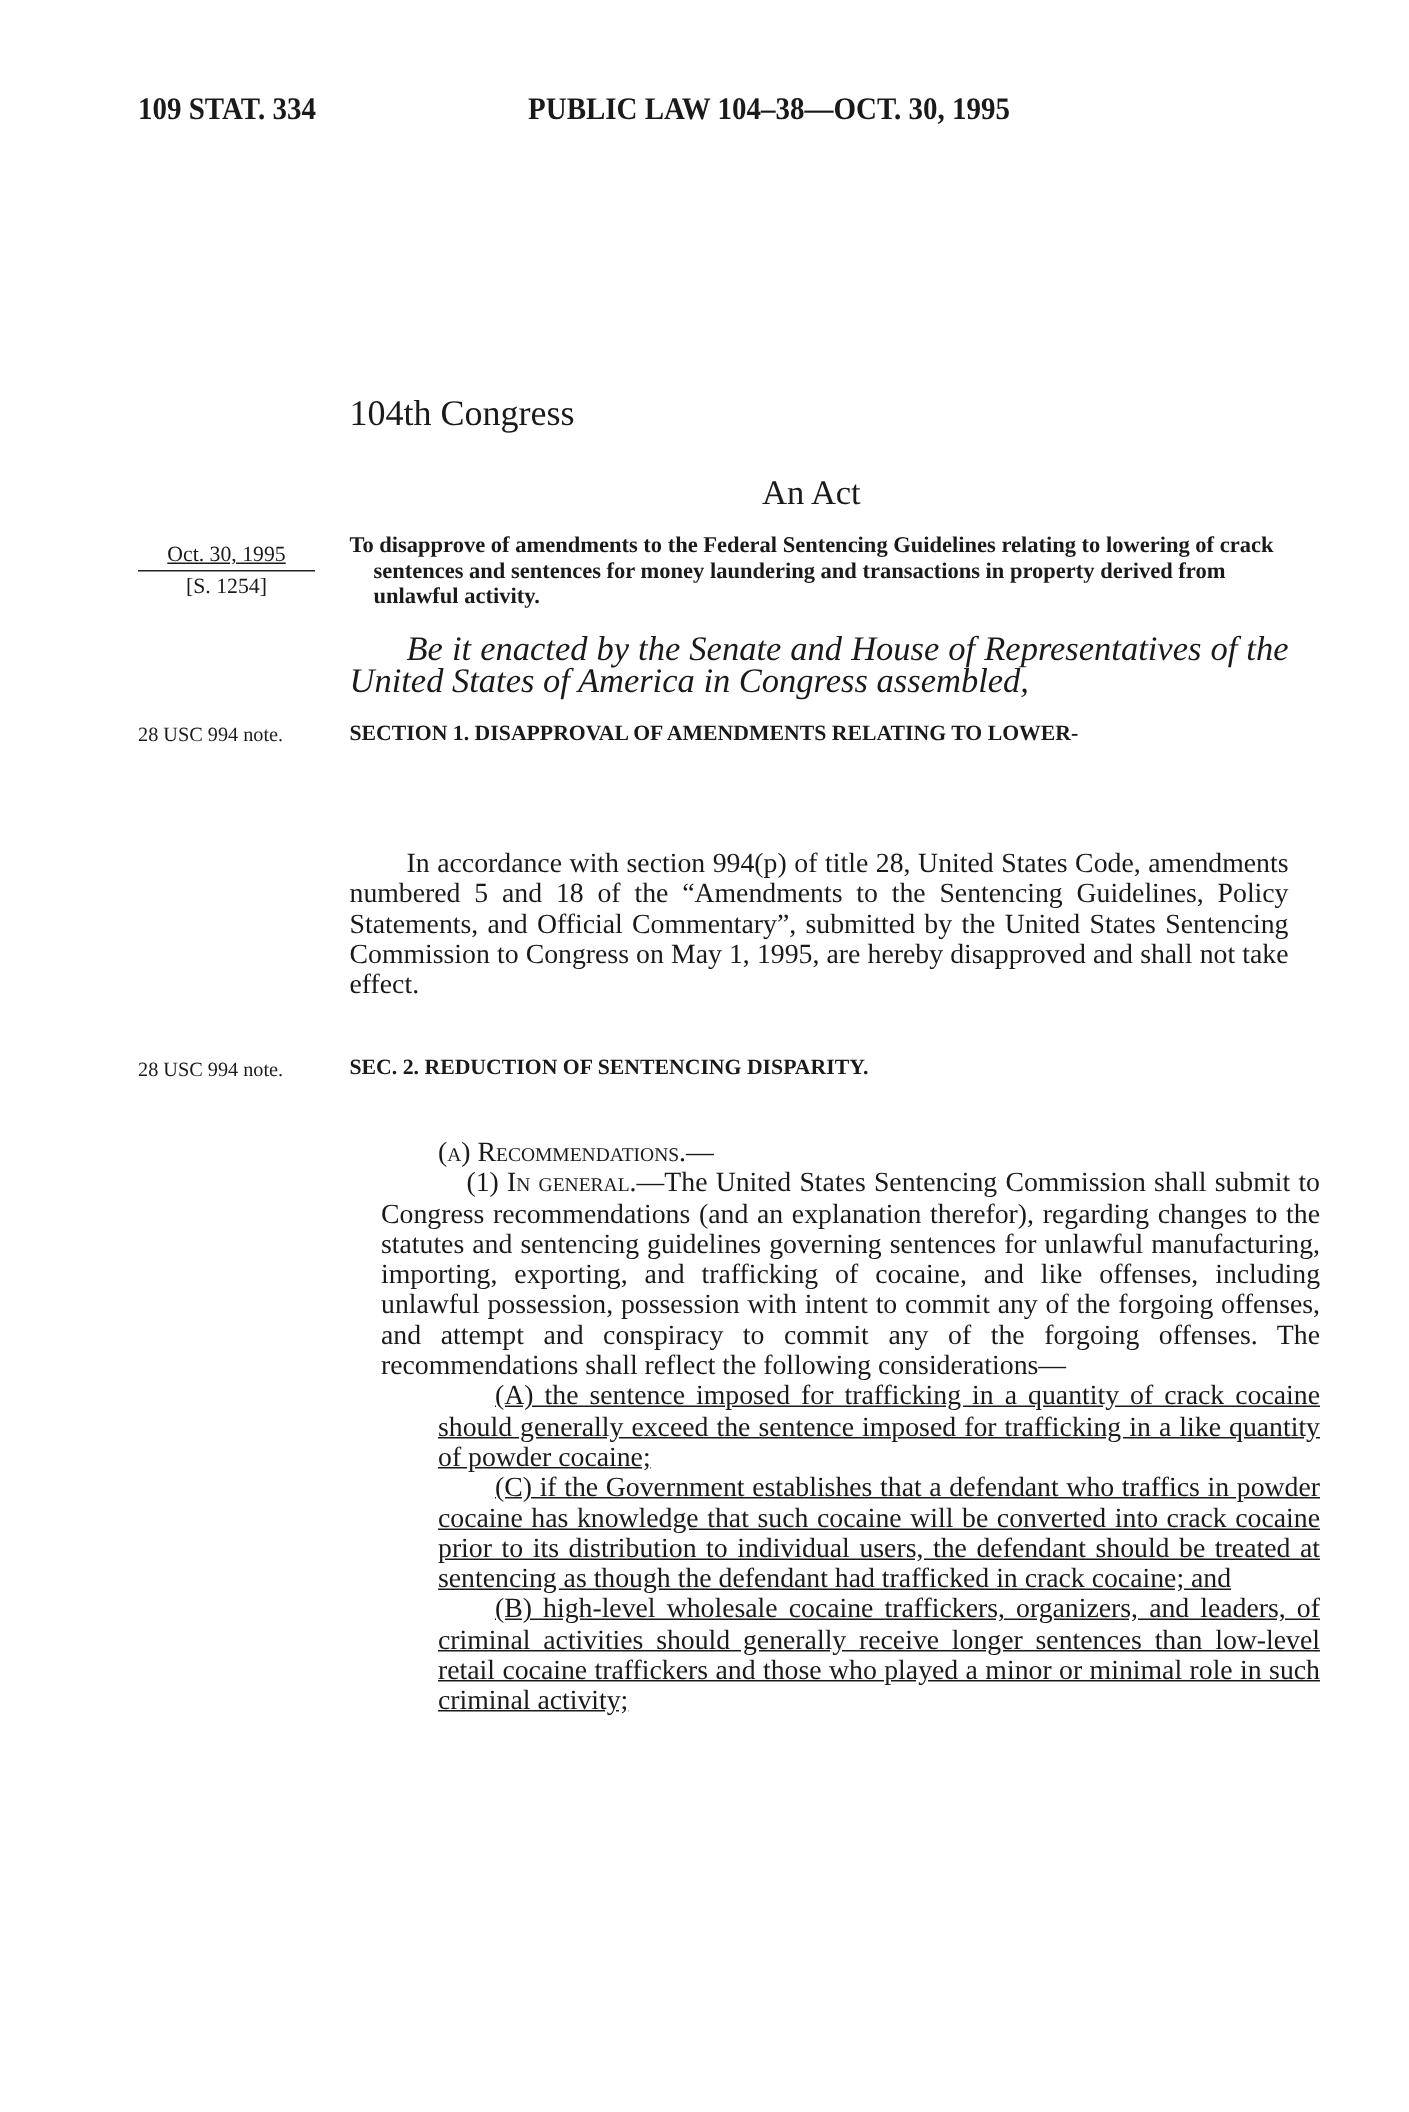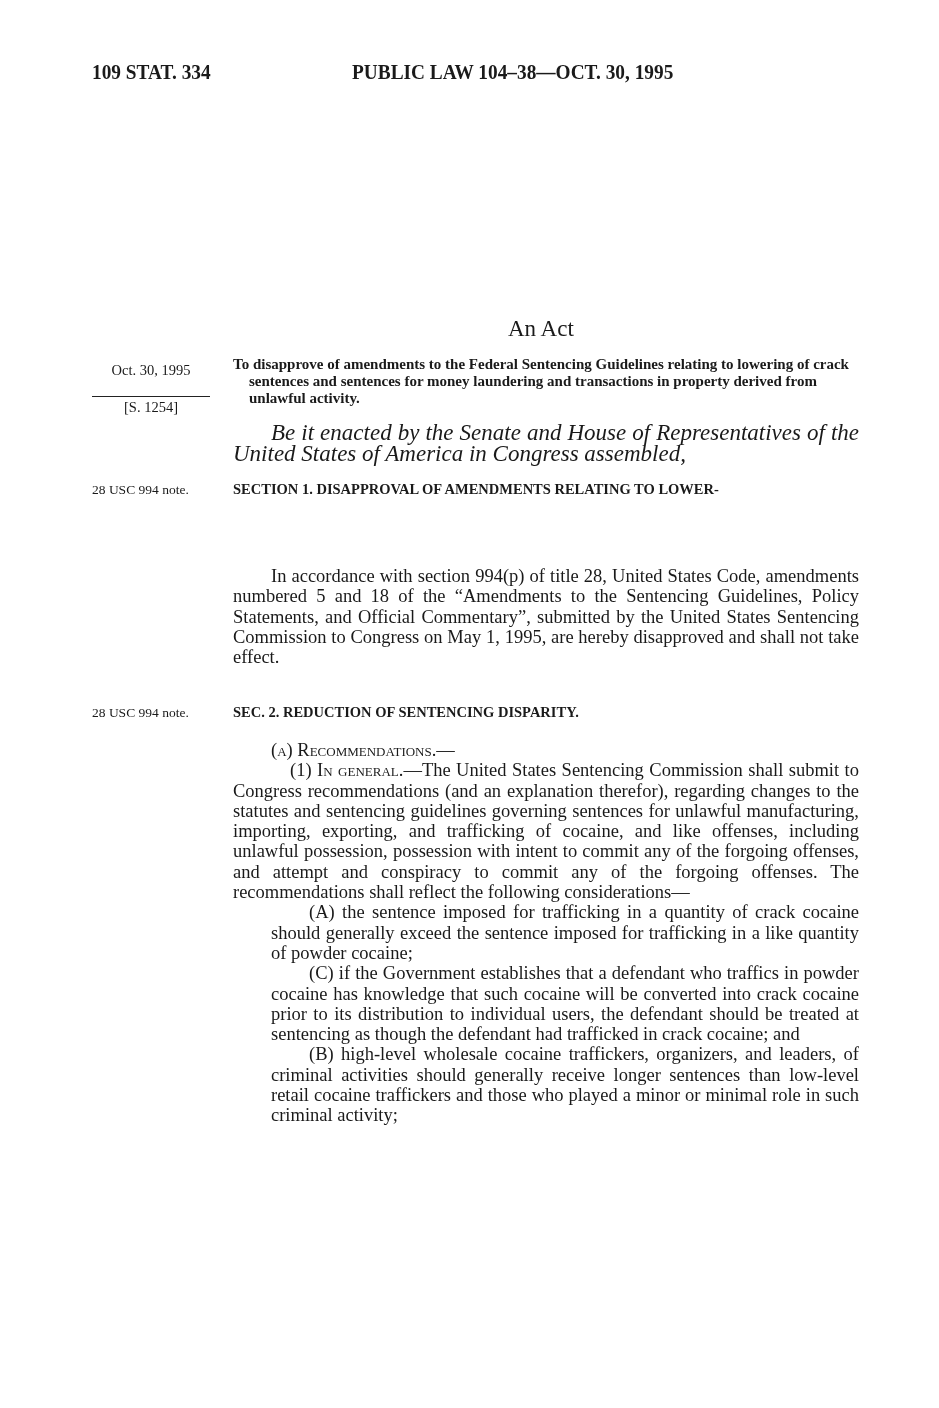--- a/index.html
+++ b/index.html
@@ -7,39 +7,40 @@
     width: 939px; height: 1408px; background: #ffffff; color: #1a1a1a;
     font-family: "Liberation Serif", "DejaVu Serif", serif;
     position: relative; overflow: hidden;
   }
   .abs { position: absolute; }
   .running-head { top: 60px; left: 92px; font-size: 21px; font-weight: bold; transform: scaleX(0.92); transform-origin: left top; }
   .running-head-center { top: 60px; left: 352px; font-size: 21px; font-weight: bold; transform: scaleX(0.92); transform-origin: left top; }
   .pl-title { left: 233px; top: 262px; font-size: 24px; line-height: 29px; }
   .act { left: 508px; top: 316px; font-size: 23px; }
   .margin-date { left: 92px; top: 362px; width: 118px; text-align: center; font-size: 14.5px; }
-  .margin-date .date { border-bottom: 1px solid #222; padding-bottom: 17px; }
+  .margin-date .date { border-bottom: 1px solid #222; padding-bottom: 1px; text-decoration: underline; }
   .margin-date .bill { padding-top: 2px; }
   .purpose { left: 233px; top: 356px; width: 626px; font-size: 15px; line-height: 17px; font-weight: bold; text-indent: 0; padding-left: 16px; text-indent: -16px; }
   .enact { left: 233px; top: 422px; width: 626px; font-size: 23px; line-height: 21px; font-style: italic; text-align: justify; text-indent: 38px; }
   .margin-note { left: 92px; font-size: 13.5px; }
   .sec-head { left: 233px; width: 626px; font-size: 14.5px; line-height: 19px; font-weight: bold; }
   .sec-head .cont { padding-left: 112px; display: block; text-align: justify; }
   .body-text { left: 233px; width: 626px; font-size: 18.5px; line-height: 20.3px; text-align: justify; }
   .body-text p { margin: 0; text-indent: 38px; }
   .sc { font-variant: small-caps; }
-  .sub { margin: 0; padding-left: 38px; text-indent: 38px; }
+  .sub { margin: 0; padding-left: 38px; text-indent: 38px; text-decoration: underline; }
 </style>
 </head>
 <body>
 
 <div class="abs running-head">109 STAT. 334</div>
 <div class="abs running-head-center">PUBLIC LAW 104–38—OCT. 30, 1995</div>
 
 <div class="abs pl-title">
+  <div>104th Congress</div>
 </div>
 <div class="abs act">An Act</div>
 
 <div class="abs margin-date">
   <div class="date">Oct. 30, 1995</div>
   <div class="bill">[S. 1254]</div>
 </div>
 
 <div class="abs purpose">To disapprove of amendments to the Federal Sentencing Guidelines relating to lowering of crack sentences and sentences for money laundering and transactions in property derived from unlawful activity.</div>
 
@@ -51,19 +52,19 @@
   <span>DISAPPROVAL OF AMENDMENTS RELATING TO LOWER-</span>
 </div>
 
 <div class="abs body-text" style="top:566px;">
   <p>In accordance with section 994(p) of title 28, United States Code, amendments numbered 5 and 18 of the “Amendments to the Sentencing Guidelines, Policy Statements, and Official Commentary”, submitted by the United States Sentencing Commission to Congress on May 1, 1995, are hereby disapproved and shall not take effect.</p>
 </div>
 
 <div class="abs margin-note" style="top:705px;">28 USC 994 note.</div>
 <div class="abs sec-head" style="top:703px;">SEC. 2. REDUCTION OF SENTENCING DISPARITY.</div>
 
-<div class="abs body-text" style="top:740px;">
+<div class="abs body-text" style="top:759px;margin-left:21px;">
   <p class="sc">(a) Recommendations.—</p>
   <p><span style="padding-left:19px"></span><span class="sc">(1) In general.</span><span>—The United States Sentencing Commission shall submit to Congress recommendations (and an explanation therefor), regarding changes to the statutes and sentencing guidelines governing sentences for unlawful manufacturing, importing, exporting, and trafficking of cocaine, and like offenses, including unlawful possession, possession with intent to commit any of the forgoing offenses, and attempt and conspiracy to commit any of the forgoing offenses. The recommendations shall reflect the following considerations—</span></p>
   <p class="sub">(A) the sentence imposed for trafficking in a quantity of crack cocaine should generally exceed the sentence imposed for trafficking in a like quantity of powder cocaine;</p>
   <p class="sub">(C) if the Government establishes that a defendant who traffics in powder cocaine has knowledge that such cocaine will be converted into crack cocaine prior to its distribution to individual users, the defendant should be treated at sentencing as though the defendant had trafficked in crack cocaine; and</p>
   <p class="sub">(B) high-level wholesale cocaine traffickers, organizers, and leaders, of criminal activities should generally receive longer sentences than low-level retail cocaine traffickers and those who played a minor or minimal role in such criminal activity;</p>
 </div>
 
 </body></html>

